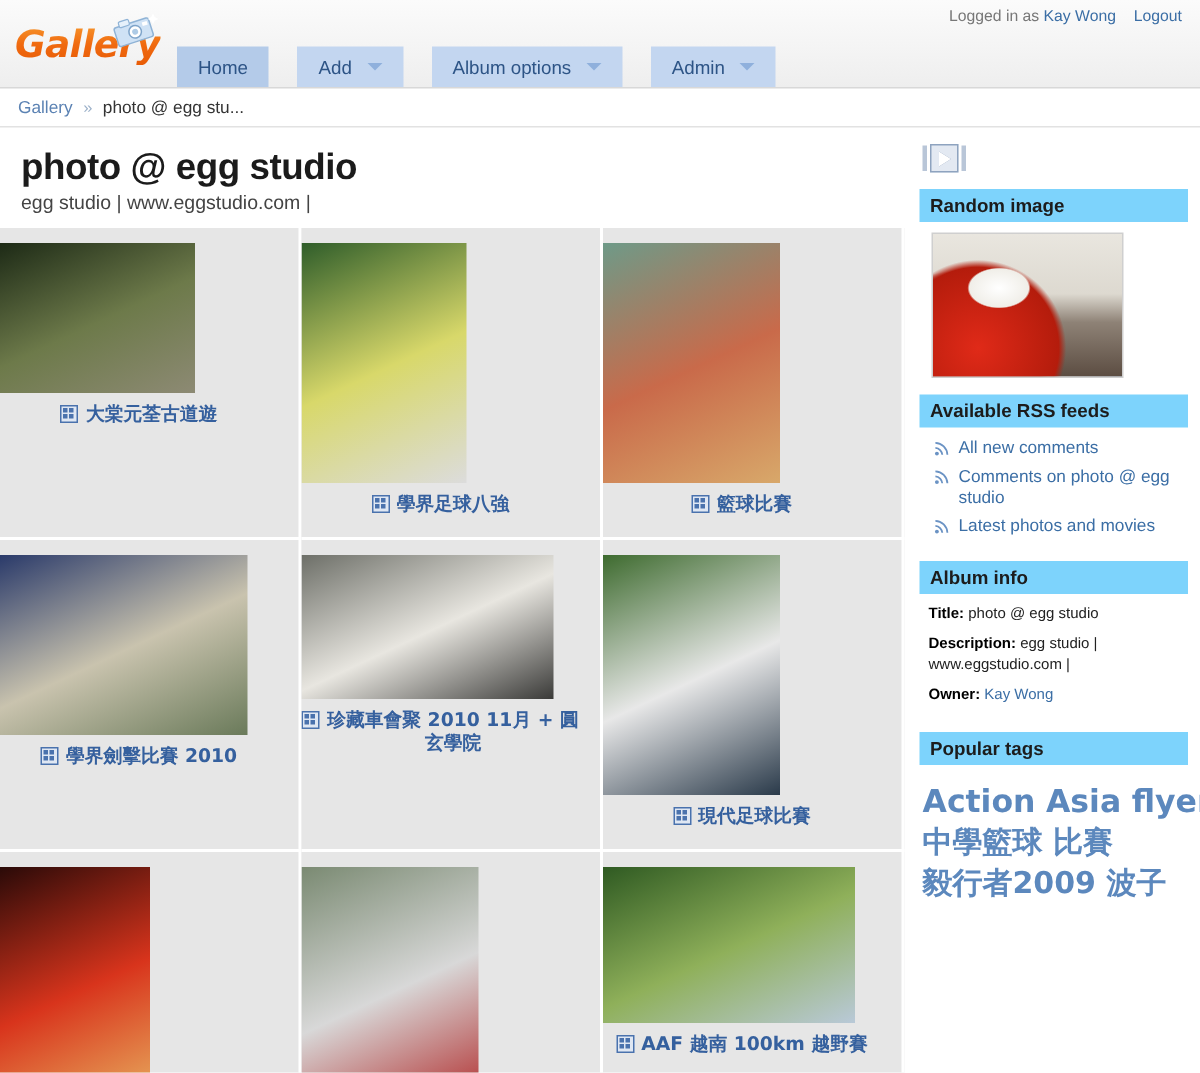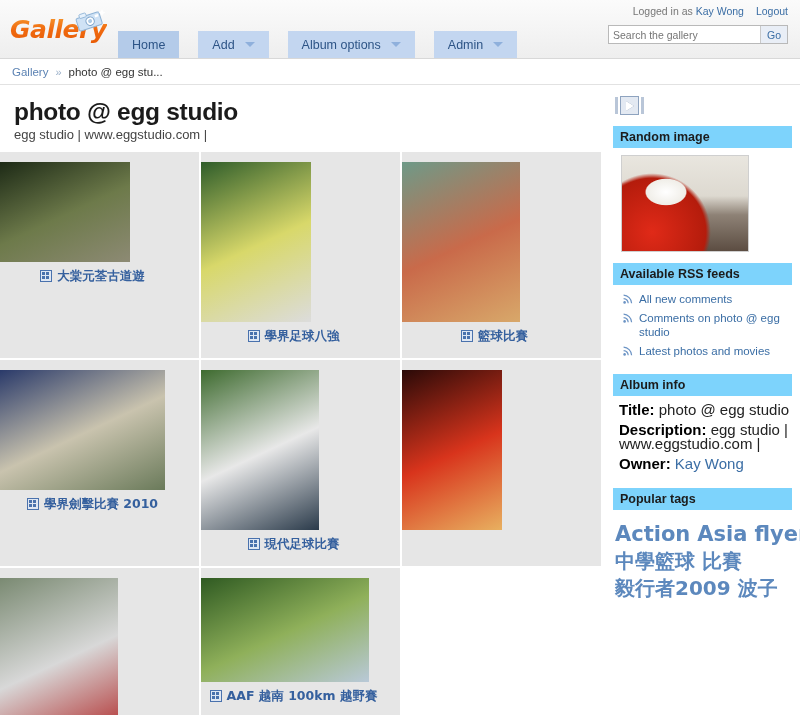--- a/index.html
+++ b/index.html
@@ -256,21 +256,21 @@
     display: flex; gap: 6px;
     color: #3b6ea5;
     font-size: 11.5px;
     line-height: 14px;
     margin-bottom: 5px;
     padding-left: 6px;
     cursor: pointer;
   }
   .rss-icon { flex: 0 0 auto; width: 10px; height: 11px; margin-top: 1px; }
   .info-line {
-    font-size: 15px;
+    font-size: 10px;
     line-height: 14px;
     color: #222;
     margin-bottom: 6px;
     padding-left: 2px;
   }
   .info-line b { color: #000; }
   .info-line .owner { color: #3b6ea5; cursor: pointer; }
 
   .tagcloud {
     padding: 5px 2px 0 2px;
@@ -304,24 +304,20 @@
       <path d="M30 1 l1.2 2.4 L33.6 4.6 L31.2 5.8 L30 8.2 L28.8 5.8 L26.4 4.6 L28.8 3.4 Z" fill="#ffffff" opacity="0.9"></path>
     </svg>
   </div>
 
   <div class="top-user">
     <span>Logged in as</span>
     <span class="uname">Kay Wong</span>
     <span class="logout">Logout</span>
   </div>
 
-  <div class="search-box">
-    <input class="search-input" type="text" placeholder="Search the gallery" value="" style="">
-    <button class="search-go">Go</button>
-  </div>
 
   <div class="nav">
     <div class="nav-item active">
       <span>Home</span>
     </div>
     <div class="nav-item">
       <span>Add</span>
       <span class="caret"></span>
     </div>
     <div class="nav-item">
@@ -366,20 +362,27 @@
           <div class="cap">
             <span class="album-icon"></span>
             <span class="cap-label">籃球比賽</span>
           </div>
         </div>
         <div class="cell">
           <div class="thumb" style="width: 165px; height: 120px; background-image: linear-gradient(155deg, rgb(42, 58, 106) 0%, rgb(201, 195, 174) 52%, rgb(106, 122, 90) 100%);"></div>
           <div class="cap">
             <span class="album-icon"></span>
             <span class="cap-label">學界劍擊比賽 2010</span>
+          </div>
+        </div>
+        <div class="cell">
+          <div class="thumb" style="width: 168px; height: 96px; background-image: linear-gradient(155deg, rgb(109, 111, 104) 0%, rgb(232, 230, 224) 52%, rgb(58, 58, 56) 100%);"></div>
+          <div class="cap">
+            <span class="album-icon"></span>
+            <span class="cap-label">珍藏車會聚 2010 11月 + 圓玄學院</span>
           </div>
         </div>
         <div class="cell">
           <div class="thumb" style="width: 118px; height: 160px; background-image: linear-gradient(155deg, rgb(62, 107, 47) 0%, rgb(232, 232, 232) 52%, rgb(42, 58, 74) 100%);"></div>
           <div class="cap">
             <span class="album-icon"></span>
             <span class="cap-label">現代足球比賽</span>
           </div>
         </div>
         <div class="cell">

